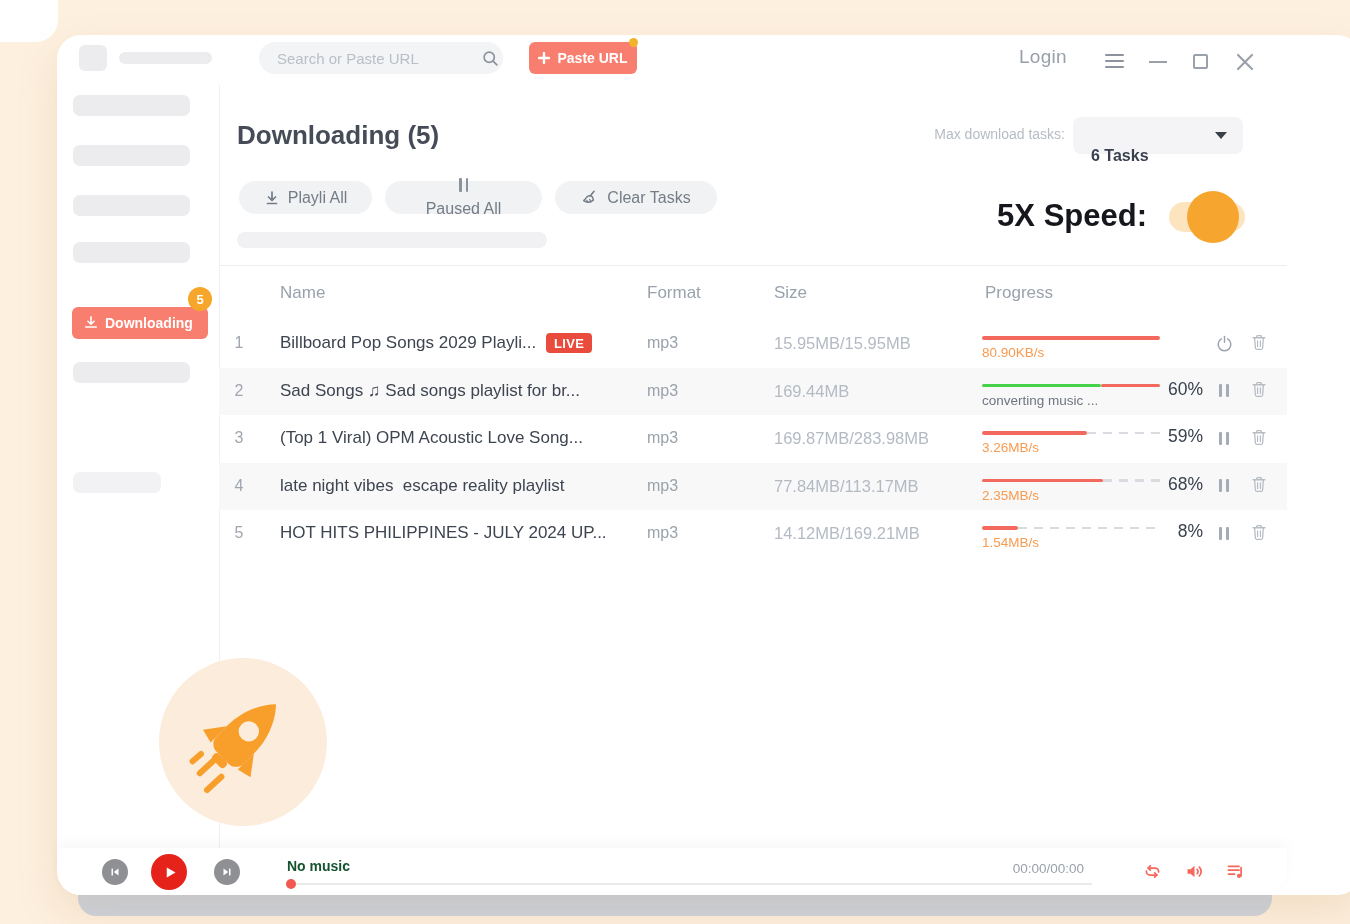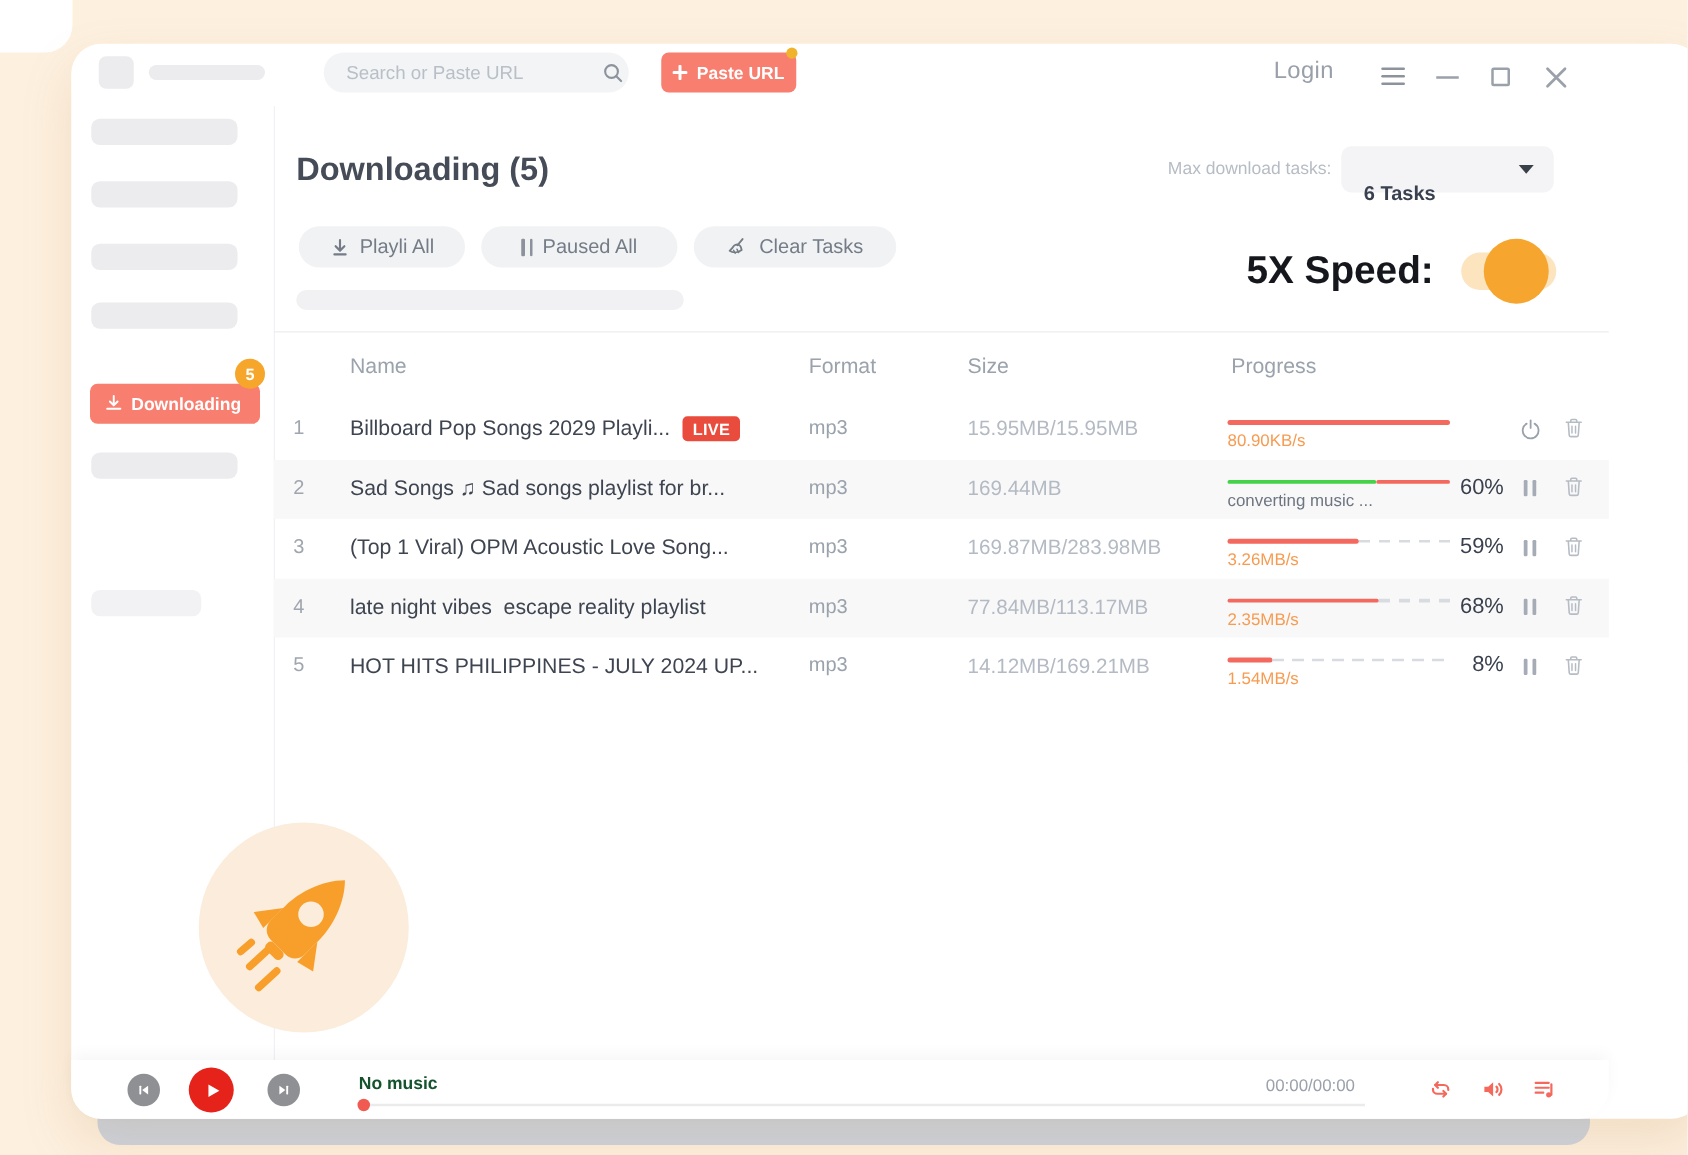--- a/index.html
+++ b/index.html
@@ -37,21 +37,21 @@
 
   
   .page-title { position:absolute; left:180px; top:85px; font-size:26px; font-weight:700; color:#464c57; }
   .max-label { position:absolute; left:798px; top:91px; width:210px; text-align:right; font-size:14px; color:#b6bcc4; }
   .max-select { position:absolute; left:1016px; top:82px; width:170px; height:37px; background:#f4f4f6; border-radius:8px; display:flex; align-items:center; cursor:pointer; }
   .max-select .val { padding-left:18px; font-size:16px; font-weight:700; color:#394050; flex:1;margin-top:40px; }
   .max-select .caret { width:0; height:0; border-left:6px solid transparent; border-right:6px solid transparent; border-top:7px solid #3a4048; margin-right:16px; }
 
   .pill-btn { position:absolute; top:146px; height:33px; background:#f1f2f4; border:none; border-radius:16.5px; color:#747c87; font-size:16px; font-family:inherit; display:flex; align-items:center; justify-content:center; gap:8px; cursor:pointer; }
   .btn-start { left:182px; width:133px; }
-  .btn-pause { left:328px; width:157px; }
+  .btn-pause { left:328px; width:157px;flex-direction:column; }
   .btn-clear { left:498px; width:162px; }
   .pausebars { display:inline-flex; gap:4px; }
   .pausebars i { width:2.4px; height:14px; background:#8b929c; border-radius:1px; }
 
   .ph-bar2 { position:absolute; left:180px; top:197px; width:310px; height:16px; background:#f1f1f3; border-radius:8px; }
 
   .speed-label { position:absolute; left:860px; top:163px; width:230px; text-align:right; font-size:31px; font-weight:600; color:#15171c; }
   .toggle-track { position:absolute; left:1112px; top:167px; width:76px; height:30px; border-radius:15px; background:#fce4bf; cursor:pointer; }
   .toggle-knob { position:absolute; left:1130px; top:156px; width:52px; height:52px; border-radius:50%; background:#f6a62e; cursor:pointer; }
 

